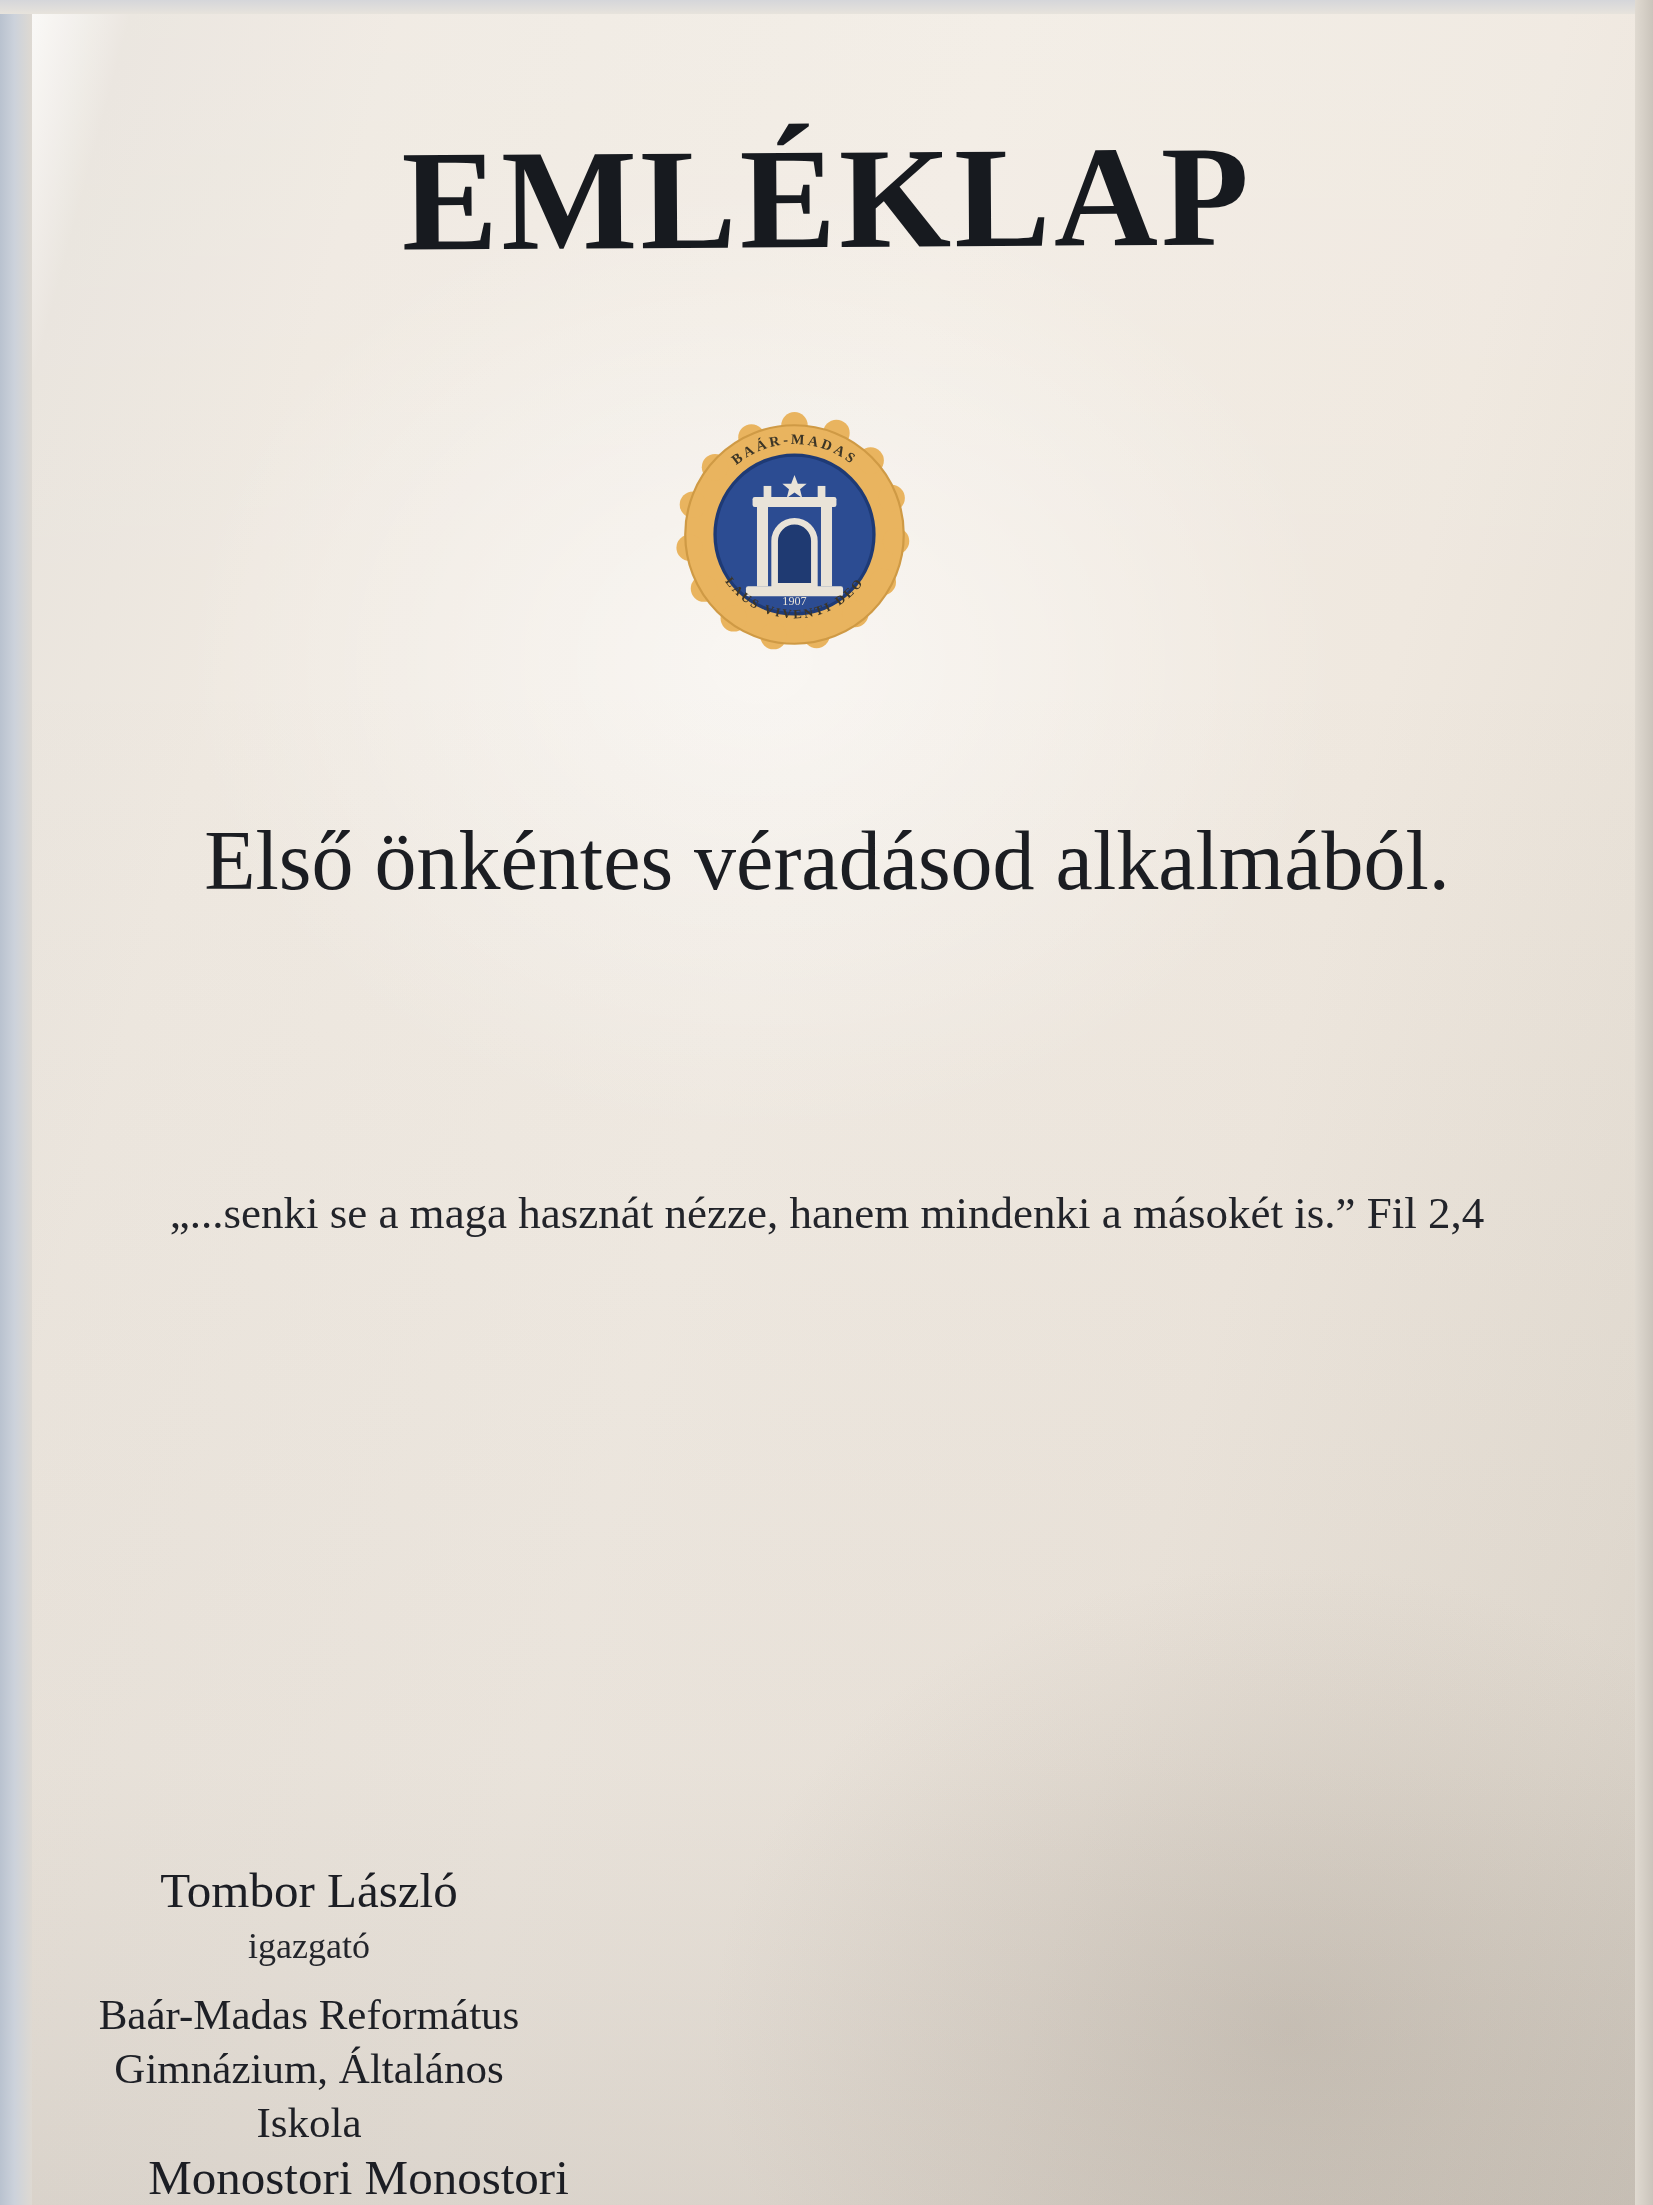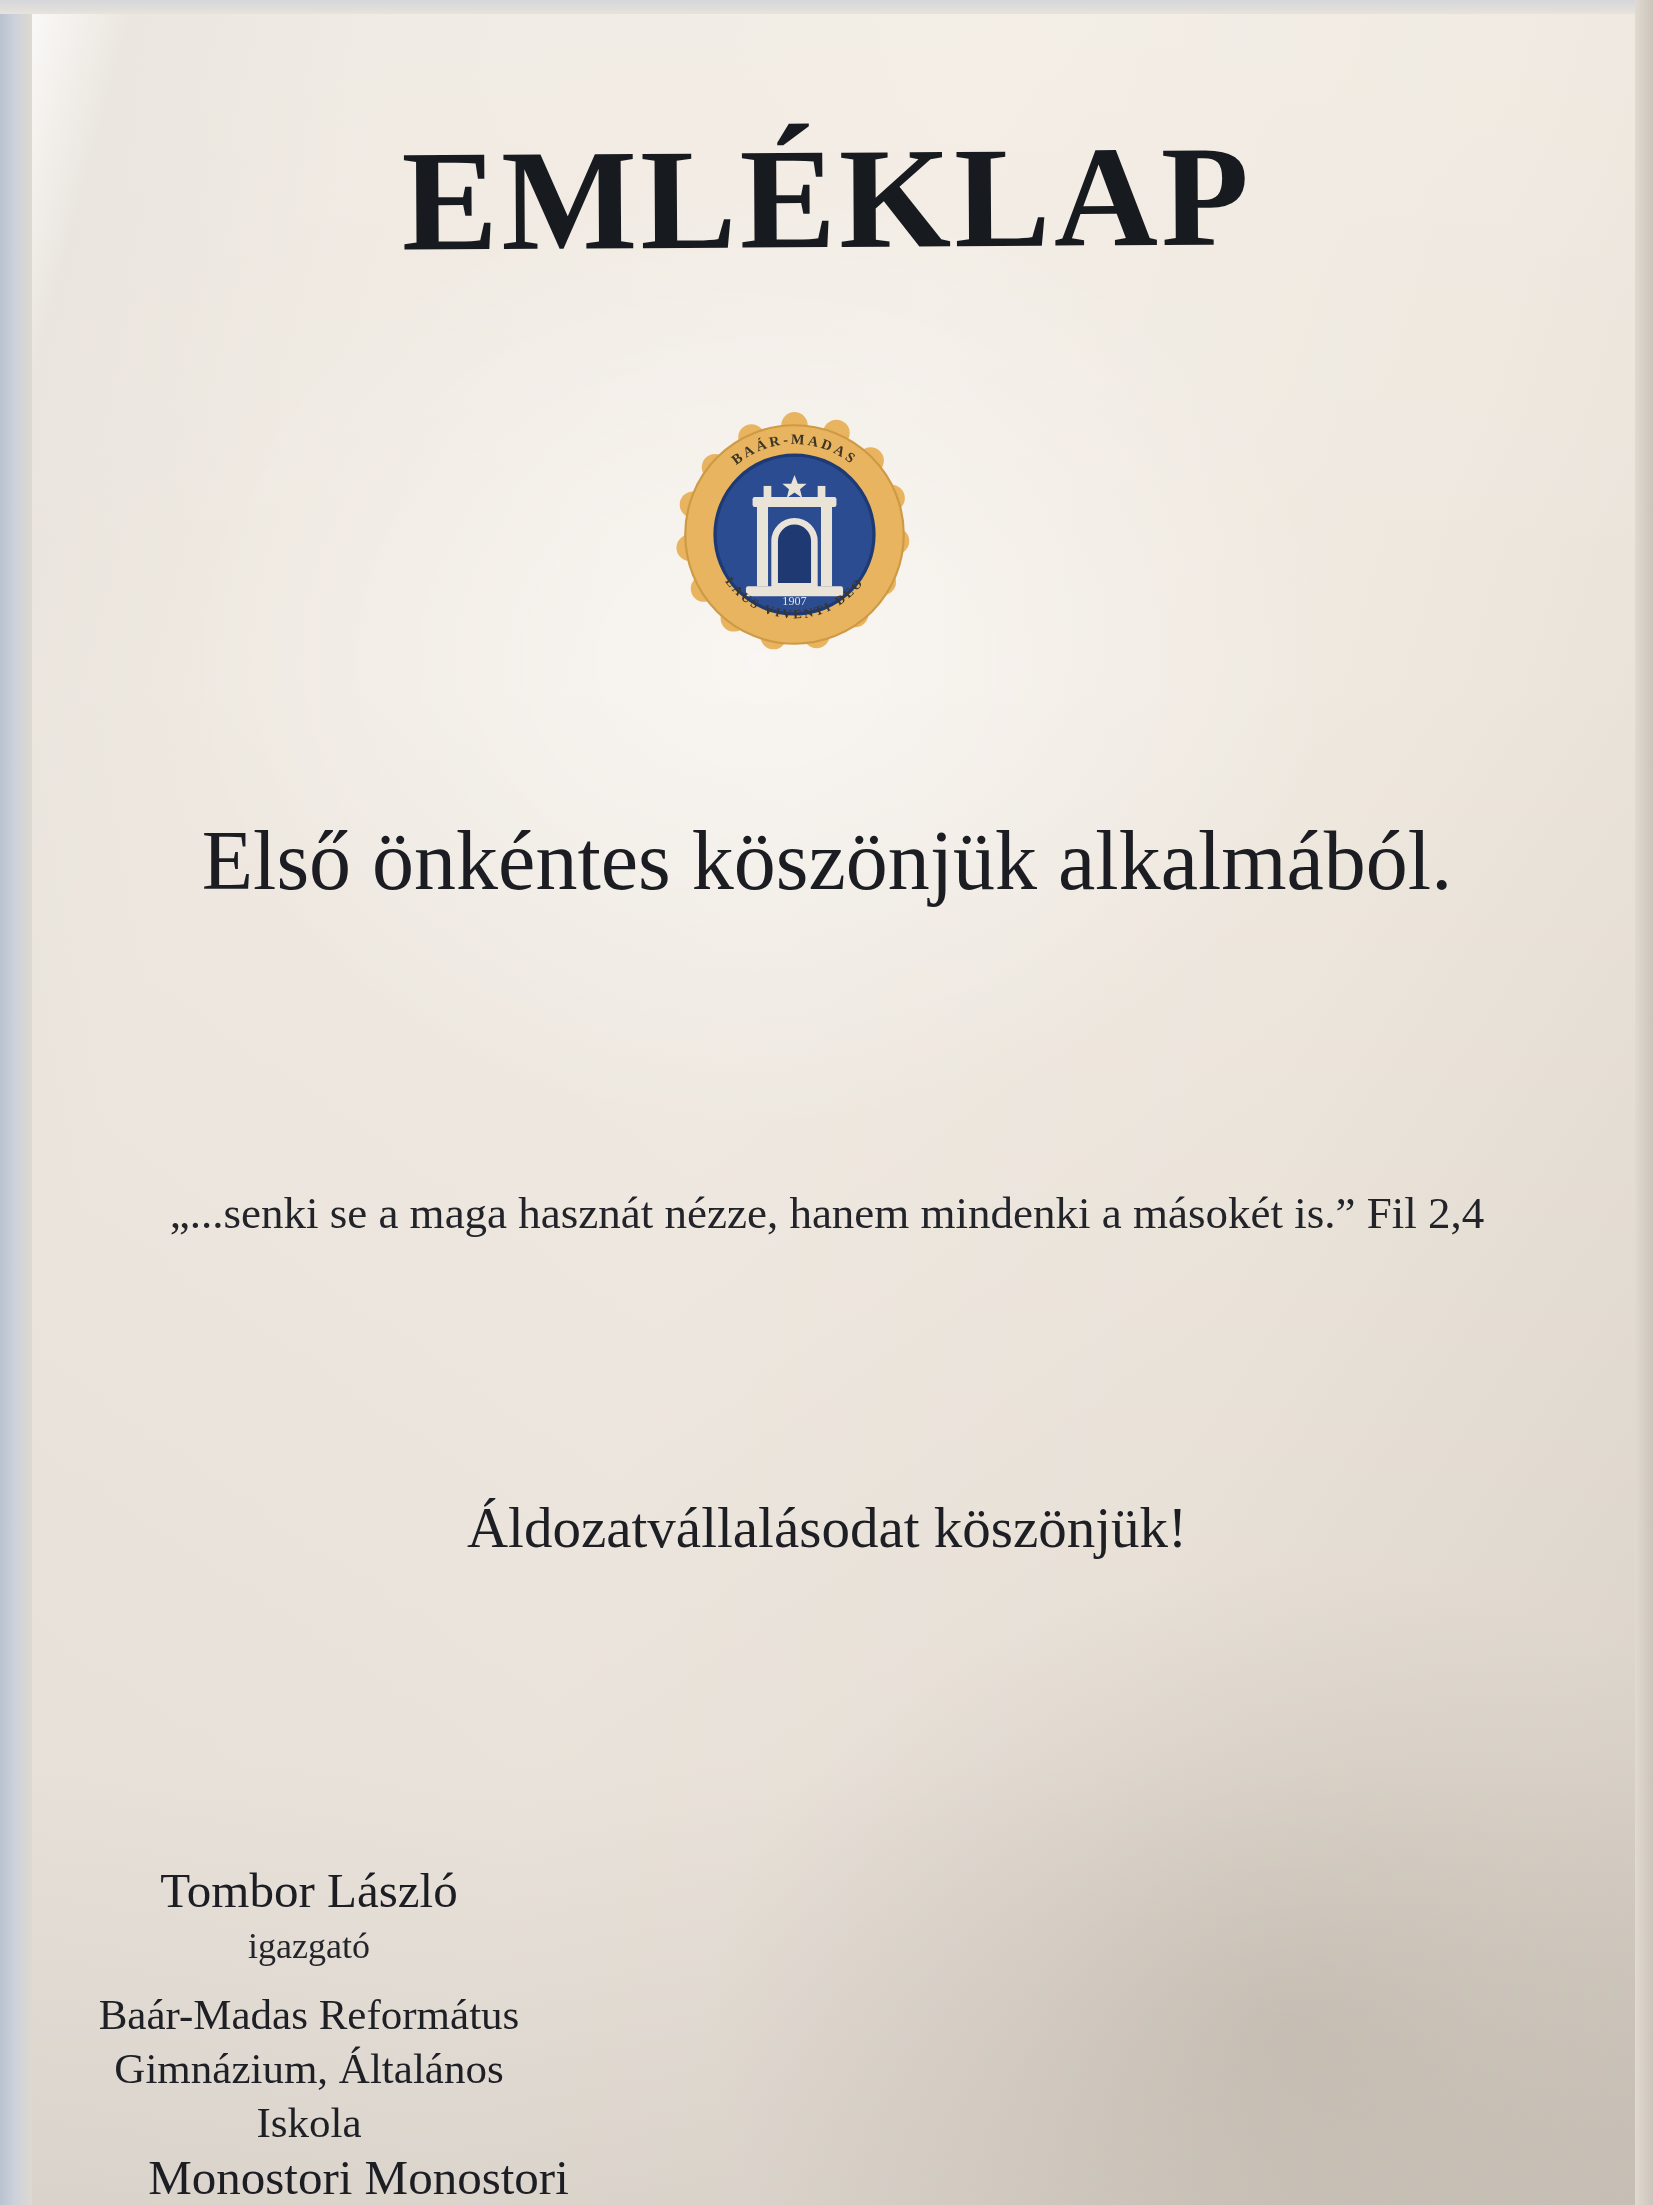--- a/index.html
+++ b/index.html
@@ -236,25 +236,24 @@
             <textPath href="#toparc" startOffset="50%" text-anchor="middle">BAÁR-MADAS</textPath>
           </text>
           <text font-size="11.5" letter-spacing="2.4">
             <textPath href="#botarc" startOffset="50%" text-anchor="middle">LAUS VIVENTI DEO</textPath>
           </text>
         </g>
         <text x="130" y="204" text-anchor="middle" font-size="11" fill="#e9e3d8" font-family="'Liberation Serif', serif">1907</text>
       </svg>
     </div>
 
-    <div class="headline">Első önkéntes köszönjük alkalmából.</div>
+    <div class="headline">Első önkéntes véradásod alkalmából.</div>
 
     <div class="quote">„...senki se a maga hasznát nézze, hanem mindenki a másokét is.” Fil 2,4</div>
 
-    <div class="thanks">Áldozatvállalásodat köszönjük!</div>
 
     <div class="signatures">
 
       <div class="sig left">
         <div class="sig-name">Tombor László</div>
         <div class="sig-role">igazgató</div>
         <div class="sig-org">Baár-Madas Református
 Gimnázium, Általános
 Iskola</div>
       </div>

